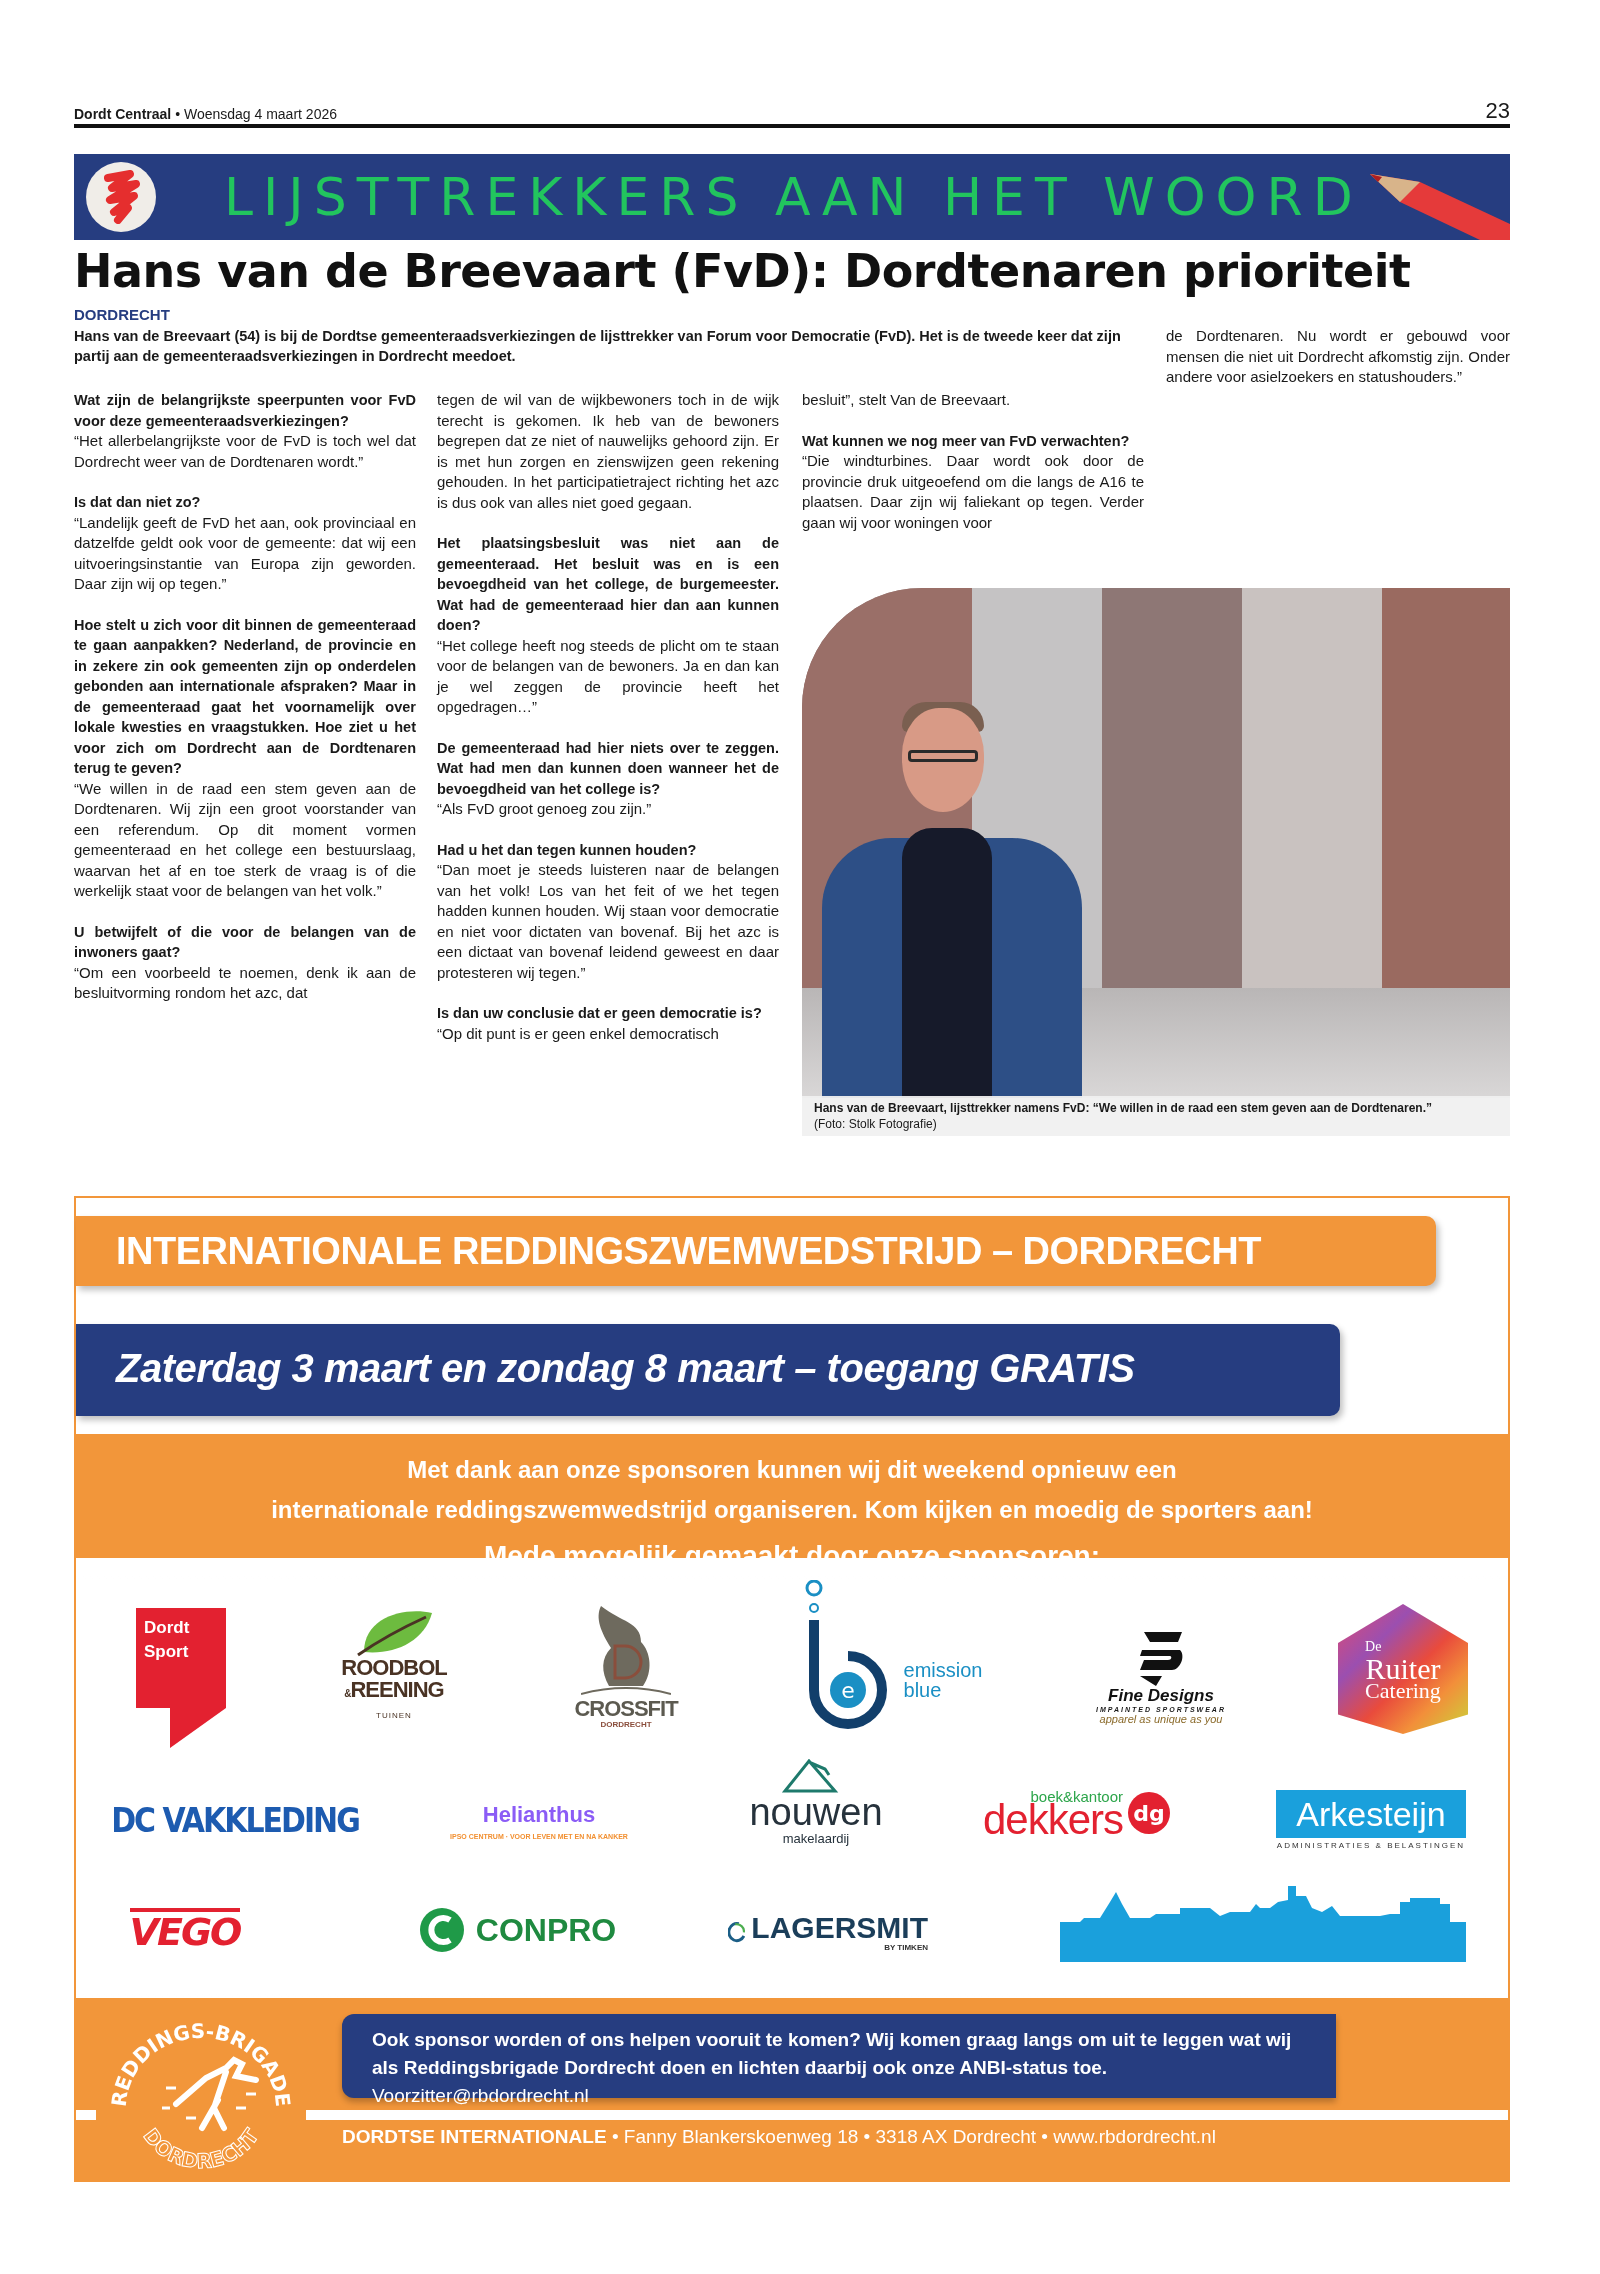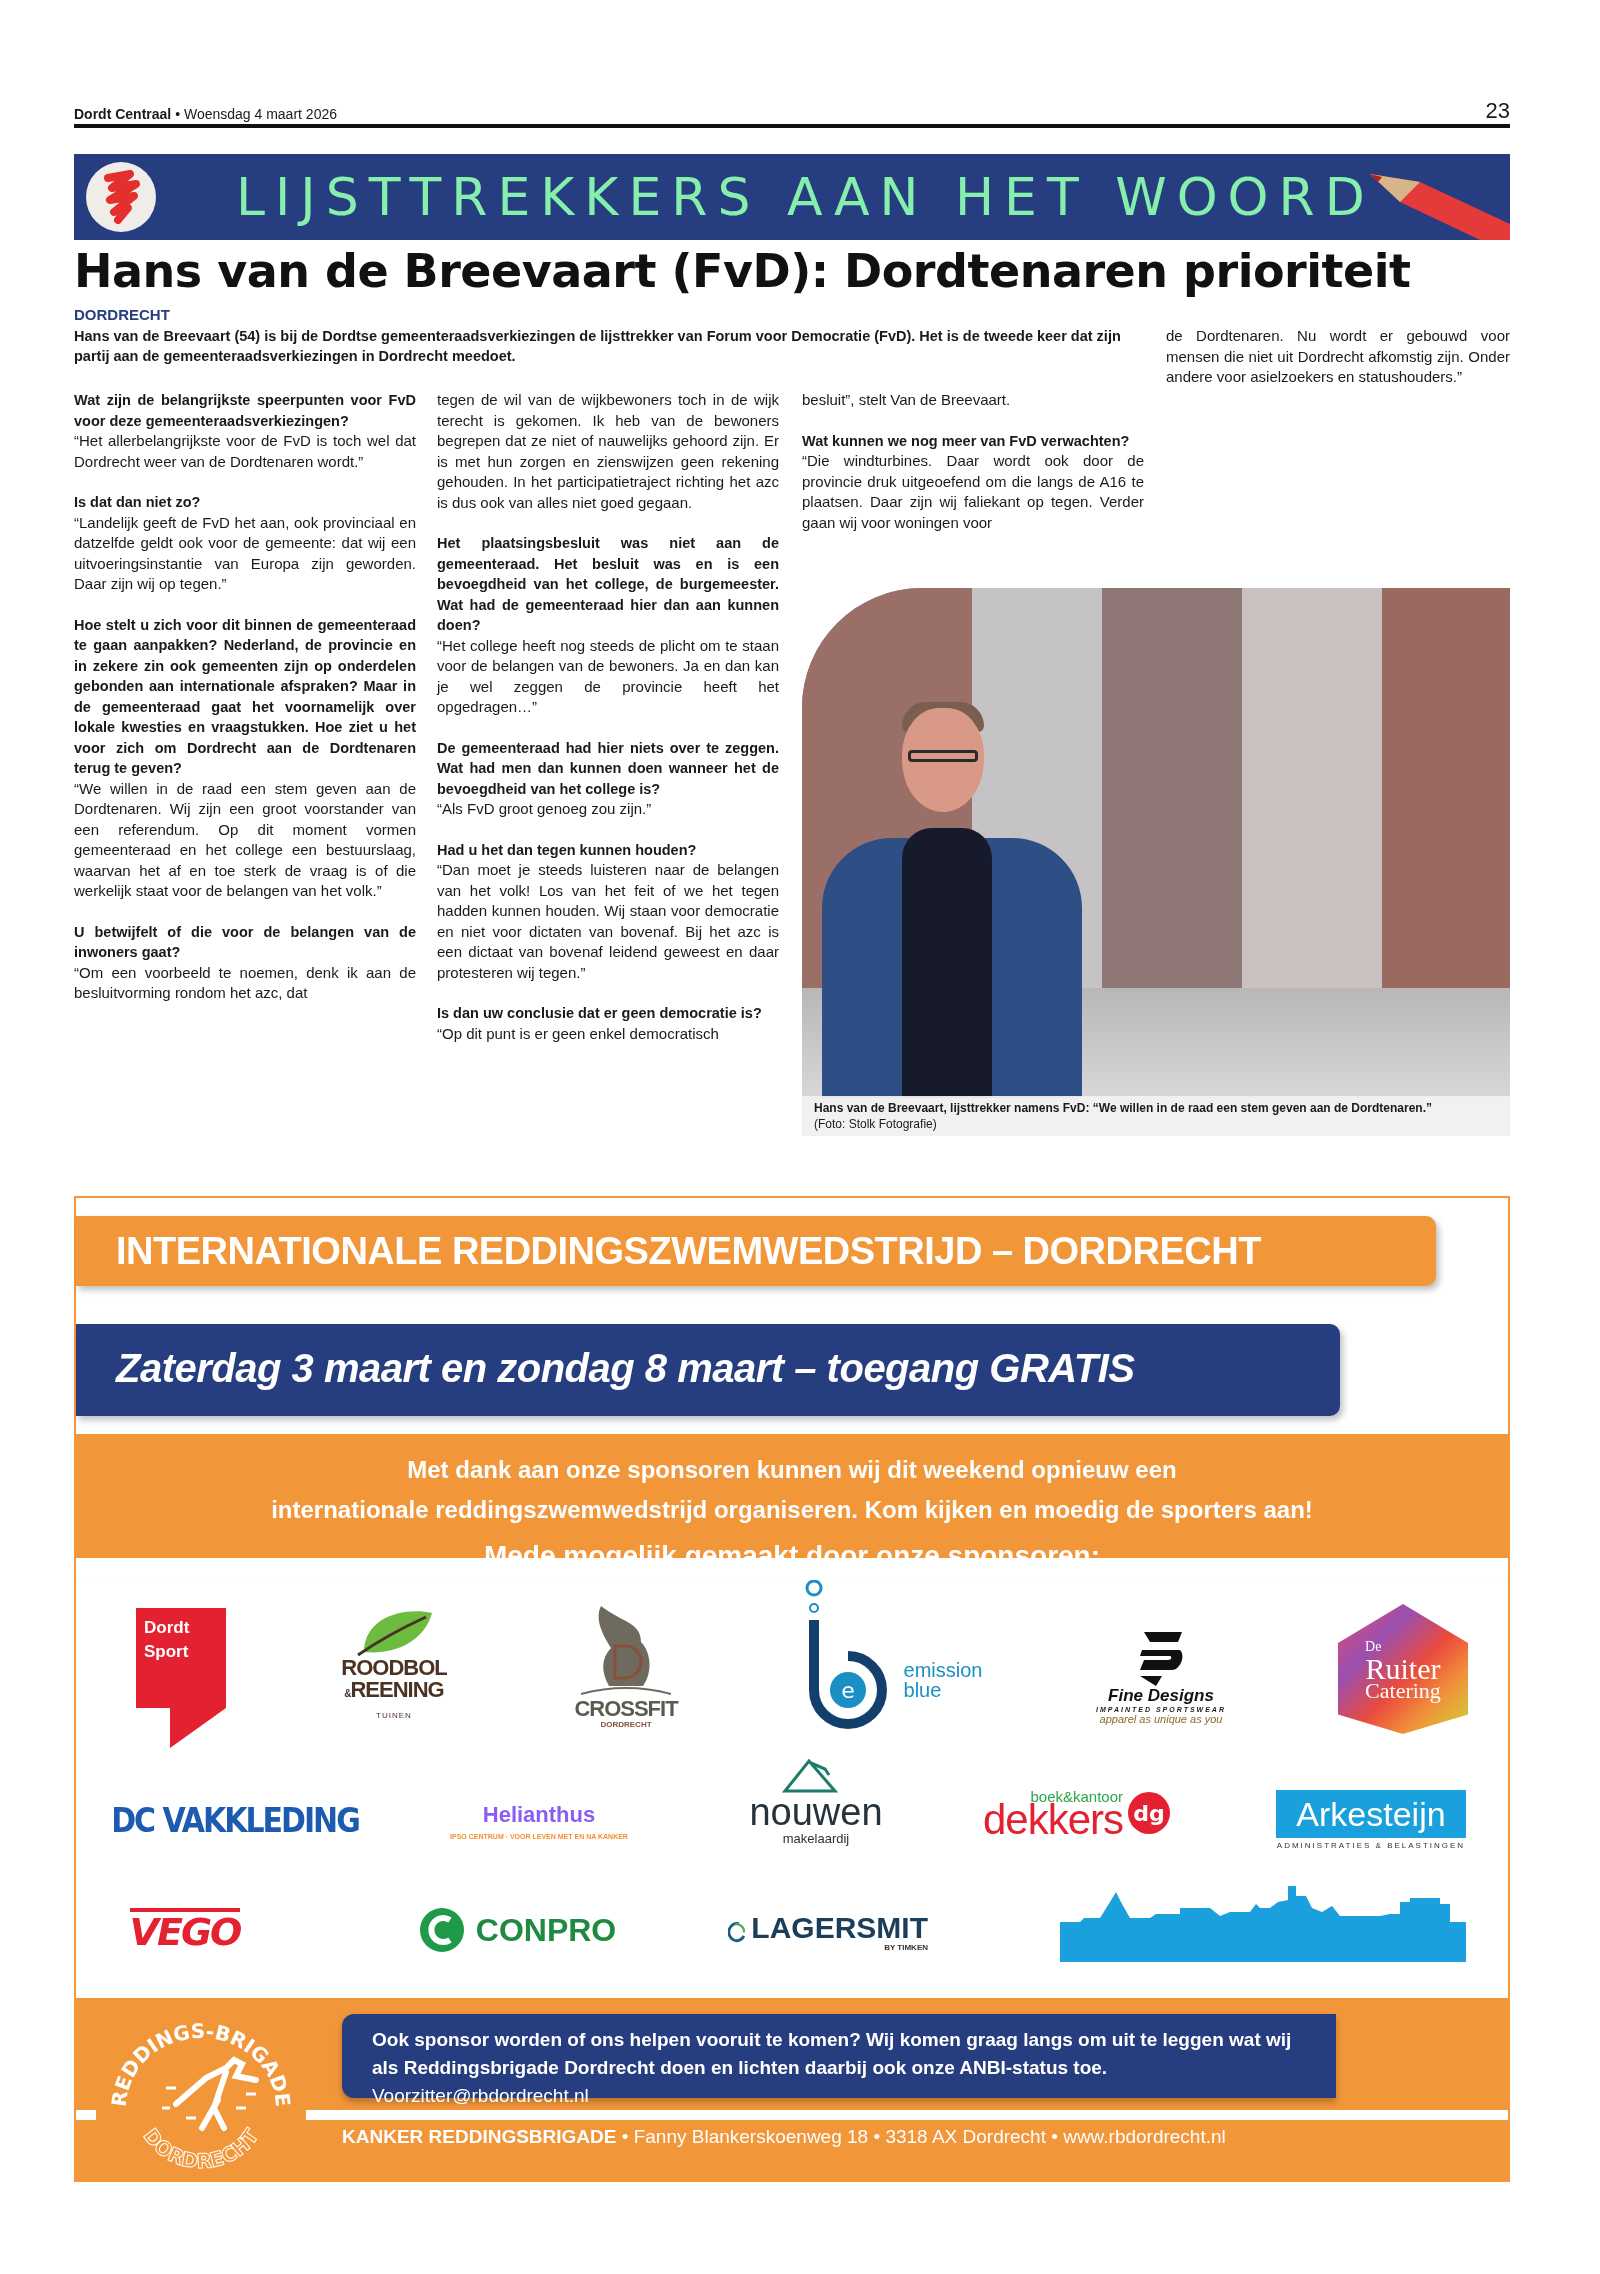--- a/index.html
+++ b/index.html
@@ -9,21 +9,21 @@
   .masthead { position: absolute; left: 74px; top: 98px; width: 1436px; height: 30px; }
   .masthead .left { position: absolute; left: 0; bottom: 6px; font-size: 14px; }
   .masthead .left b { font-weight: bold; }
   .masthead .pageno { position: absolute; right: 0; bottom: 4px; font-size: 22px; }
   .masthead .rule { position: absolute; left: 0; right: 0; bottom: 0; height: 4px; background: #111; }
 
   
   .banner { position: absolute; left: 74px; top: 154px; width: 1436px; height: 86px; background: #263d80; overflow: hidden; }
   .banner .logo-circle { position: absolute; left: 12px; top: 8px; width: 70px; height: 70px; border-radius: 50%; background: #f0ede8; }
   .banner .logo-circle .mark { position: absolute; left: 14px; top: 8px; width: 42px; height: 54px; }
-  .banner .title { position: absolute; left: 162px; top: 14px; font-size: 52px; letter-spacing: 10px; color: #86efac; font-family: "DejaVu Sans", sans-serif; font-weight: normal; line-height: 58px; text-align: right; }
+  .banner .title { position: absolute; left: 150px; top: 14px; font-size: 52px; letter-spacing: 10px; color: #22c55e; font-family: "DejaVu Sans", sans-serif; font-weight: normal; line-height: 58px; text-align: right; }
   .banner .pencil { position: absolute; right: 0; top: 0; width: 150px; height: 86px; }
 
   .headline { position: absolute; left: 74px; top: 244px; font-size: 46px; font-weight: bold; font-family: "DejaVu Sans", sans-serif; color: #111; letter-spacing: -0.5px; }
 
   .dateline { position: absolute; left: 74px; top: 306px; font-size: 15px; font-weight: bold; color: #263d80; }
   .intro { position: absolute; left: 74px; top: 326px; width: 1080px; font-size: 14.5px; font-weight: bold; line-height: 20px; }
 
   
   .col { position: absolute; font-size: 15px; line-height: 20.5px; text-align: justify; color: #1a1a1a; }
   .col p { margin-bottom: 20px; }
@@ -295,21 +295,21 @@
             <line x1="150" y1="86" x2="160" y2="86"></line>
             <line x1="66" y1="100" x2="74" y2="100"></line>
         </g>
       </svg>
     </div>
     <div class="callout">
       <span>Ook sponsor worden of ons helpen vooruit te komen? Wij komen graag langs om uit te leggen wat wij als Reddingsbrigade Dordrecht doen en lichten daarbij ook onze ANBI-status toe.</span>
       <span class="mail">Voorzitter@rbdordrecht.nl</span>
     </div>
     <div class="address">
-      <b>KANKER REDDINGSBRIGADE</b>
+      <b>DORDTSE INTERNATIONALE</b>
       <span>•</span>
       <span>Fanny Blankerskoenweg 18</span>
       <span>•</span>
       <span>3318 AX Dordrecht</span>
       <span>•</span>
       <span>www.rbdordrecht.nl</span>
     </div>
   </div>
 </div>
 

